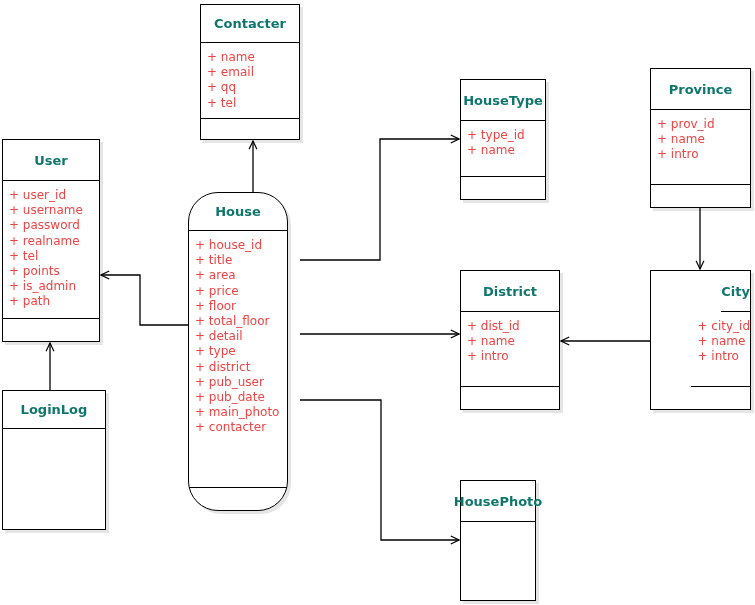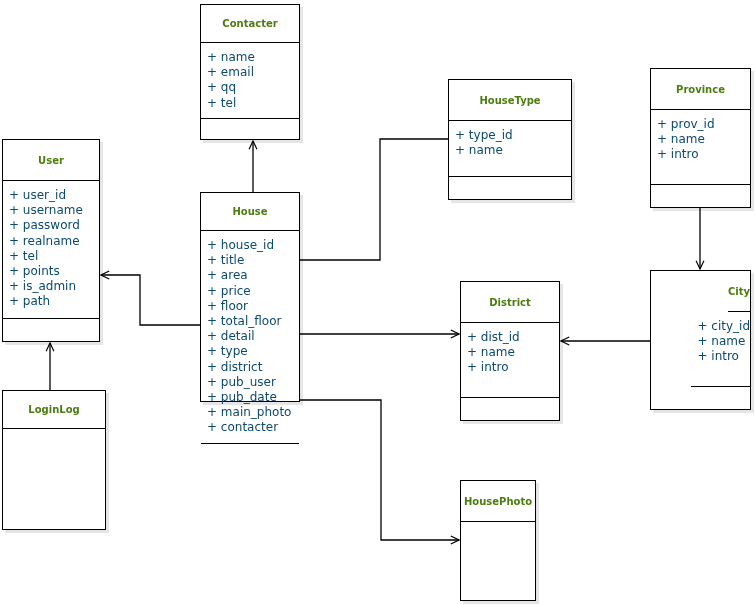--- a/index.html
+++ b/index.html
@@ -30,37 +30,37 @@
     background: #ffffff;
     border: 1px solid #000000;
     box-shadow: 3px 3px 0 rgba(0,0,0,0.10);
     display: flex;
     flex-direction: column;
   }
   .class-title {
     box-sizing: border-box;
     text-align: center;
     font-weight: bold;
-    font-size: 10px;
-    color: #4d7c0f;
+    font-size: 13px;
+    color: #0f766e;
     border-bottom: 1px solid #000000;
     display: flex;
     align-items: center;
     justify-content: center;
     flex: 0 0 auto;
   }
   .class-attrs {
     box-sizing: border-box;
     border-bottom: 1px solid #000000;
     padding: 7px 0 7px 6px;
     flex: 1 1 auto;
   }
   .attr-row {
     font-size: 12px;
-    color: #0c4a6e;
+    color: #ef4444;
     line-height: 15.2px;
     white-space: nowrap;
   }
   .class-ops {
     box-sizing: border-box;
     flex: 0 0 auto;
   }
 </style>
 </head>
 <body>
@@ -103,21 +103,21 @@
           <div class="attr-row">+ username</div>
           <div class="attr-row">+ password</div>
           <div class="attr-row">+ realname</div>
           <div class="attr-row">+ tel</div>
           <div class="attr-row">+ points</div>
           <div class="attr-row">+ is_admin</div>
           <div class="attr-row">+ path</div>
         </div>
         <div class="class-ops" style="height: 22px;"></div>
       </div>
-      <div class="uml-class" style="left: 200px; top: 192px; width: 100px; height: 210px;">
+      <div class="uml-class" style="left: 188px; top: 192px; width: 100px; height: 319px; border-radius: 30px;">
         <div class="class-title" style="height: 38px;">House</div>
         <div class="class-attrs">
           <div class="attr-row">+ house_id</div>
           <div class="attr-row">+ title</div>
           <div class="attr-row">+ area</div>
           <div class="attr-row">+ price</div>
           <div class="attr-row">+ floor</div>
           <div class="attr-row">+ total_floor</div>
           <div class="attr-row">+ detail</div>
           <div class="attr-row">+ type</div>
@@ -126,29 +126,29 @@
           <div class="attr-row">+ pub_date</div>
           <div class="attr-row">+ main_photo</div>
           <div class="attr-row">+ contacter</div>
         </div>
         <div class="class-ops" style="height: 22px;"></div>
       </div>
       <div class="uml-class" style="left: 2px; top: 390px; width: 104px; height: 140px;">
         <div class="class-title" style="height: 38px;">LoginLog</div>
         <div class="class-ops" style="height: 22px;"></div>
       </div>
-      <div class="uml-class" style="left: 448px; top: 79px; width: 124px; height: 121px;">
+      <div class="uml-class" style="left: 460px; top: 79px; width: 86px; height: 121px;">
         <div class="class-title" style="height: 41px;">HouseType</div>
         <div class="class-attrs">
           <div class="attr-row">+ type_id</div>
           <div class="attr-row">+ name</div>
         </div>
         <div class="class-ops" style="height: 22px;"></div>
       </div>
-      <div class="uml-class" style="left: 460px; top: 270px; width: 100px; height: 140px; margin-top: 11px;">
+      <div class="uml-class" style="left: 460px; top: 270px; width: 100px; height: 140px;">
         <div class="class-title" style="height: 41px;">District</div>
         <div class="class-attrs">
           <div class="attr-row">+ dist_id</div>
           <div class="attr-row">+ name</div>
           <div class="attr-row">+ intro</div>
         </div>
         <div class="class-ops" style="height: 22px;"></div>
       </div>
       <div class="uml-class" style="left: 460px; top: 480px; width: 76px; height: 121px;">
         <div class="class-title" style="height: 41px;">HousePhoto</div>

